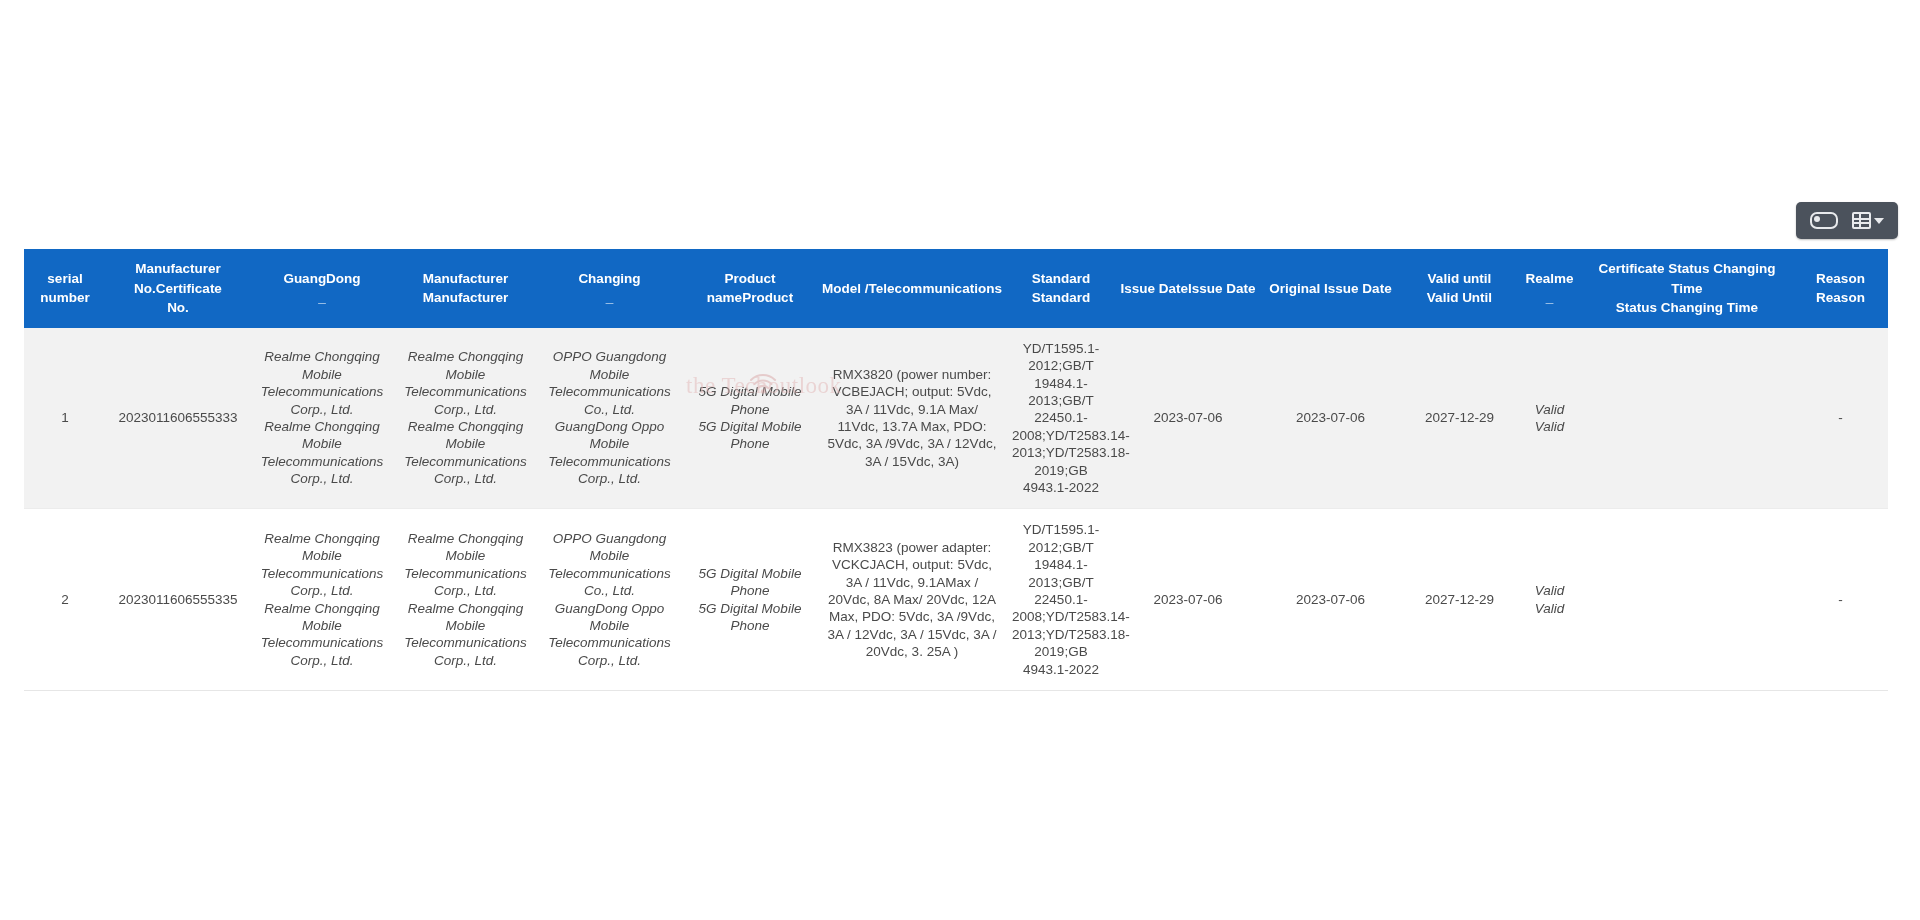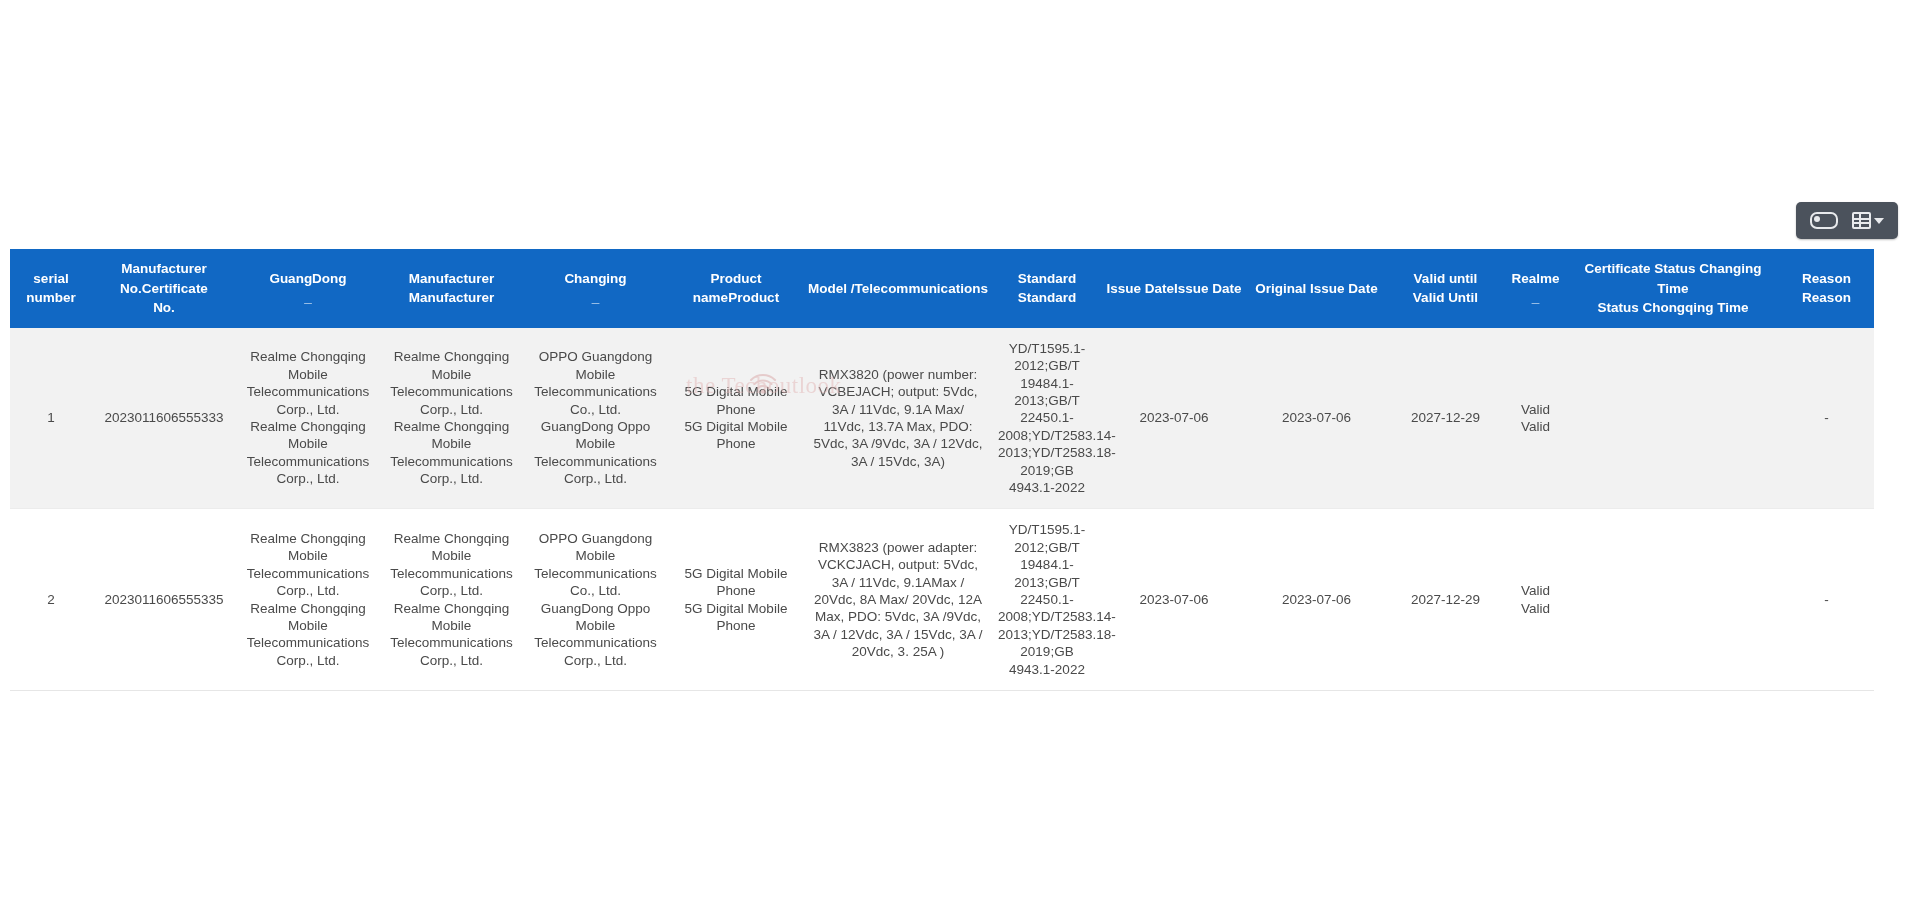--- a/index.html
+++ b/index.html
@@ -84,21 +84,21 @@
     border-left: 5px solid transparent;
     border-right: 5px solid transparent;
     border-top: 6px solid #e8eaed;
     margin-left: 3px;
   }
 
   
   .table-wrap {
     position: absolute;
     top: 249px;
-    left: 10px;
+    left: 24px;
     width: 1864px;
   }
   table.cert-table {
     width: 100%;
     border-collapse: collapse;
     table-layout: fixed;
   }
   table.cert-table thead th {
     background: #1168c4;
     color: #ffffff;
@@ -122,21 +122,21 @@
     color: #4a4a4a;
     border-bottom: 1px solid #e6e6e6;
   }
   table.cert-table tbody tr.alt td {
     background: #f2f2f2;
     border-bottom: 1px solid #ececec;
   }
   table.cert-table tbody tr.plain td {
     background: #ffffff;
   }
-  td .line { display: block; }
+  td .line { display: block; font-style: italic; }
 
   
   col.c0  { width: 82px; }
   col.c1  { width: 144px; }
   col.c2  { width: 144px; }
   col.c3  { width: 143px; }
   col.c4  { width: 145px; }
   col.c5  { width: 136px; }
   col.c6  { width: 188px; }
   col.c7  { width: 110px; }
@@ -251,21 +251,21 @@
         <th>
           <span class="hl1">Valid until</span>
           <span class="hl2">Valid Until</span>
         </th>
         <th>
           <span class="hl1">Realme</span>
           <span class="hl2">_</span>
         </th>
         <th>
           <span class="hl1">Certificate Status Changing Time</span>
-          <span class="hl2">Status Chongqing Time</span>
+          <span class="hl2">Status Changing Time</span>
         </th>
         <th>
           <span class="hl1">Reason</span>
           <span class="hl2">Reason</span>
         </th>
       </tr>
     </thead>
     <tbody>
 
       <tr class="alt">

